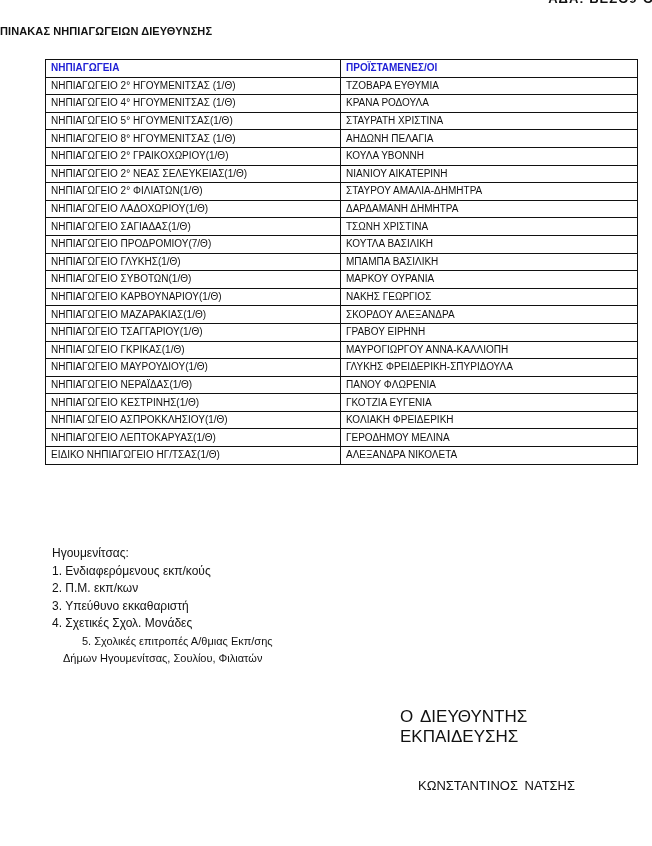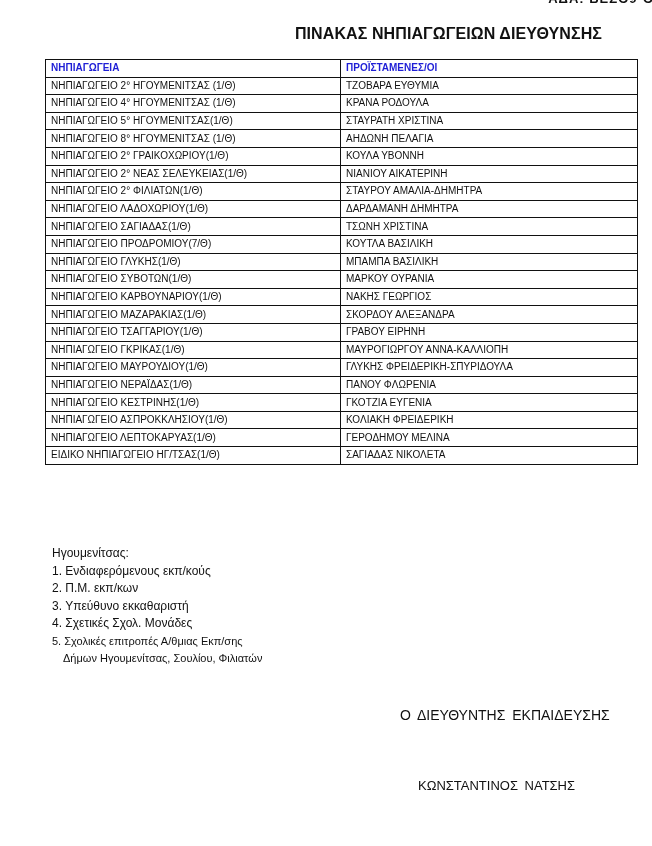--- a/index.html
+++ b/index.html
@@ -5,40 +5,40 @@
   html, body { margin: 0; padding: 0; background: #ffffff; }
   body {
     width: 652px; height: 846px; position: relative; overflow: hidden;
     font-family: "Liberation Sans", "DejaVu Sans", sans-serif; color: #111;
   }
   .corner-text {
     position: absolute; top: -9px; right: -2px; font-size: 13px; font-weight: bold;
     letter-spacing: 1px; color: #111; white-space: nowrap;
   }
   .doc-title {
-    position: absolute; top: 25px; left: 0; width: 602px; text-align: right;
-    font-size: 16px; font-weight: bold; letter-spacing: 0.1px;
+    position: absolute; top: 25px; left: 0; width: 602px; text-align: left;
+    font-size: 11px; font-weight: bold; letter-spacing: 0.1px;
   }
   table.main {
     position: absolute; top: 59px; left: 45px; width: 593px;
     border-collapse: collapse; font-size: 10px; table-layout: fixed;
   }
   table.main td {
     border: 1.5px solid #111; height: 16.6px; padding: 0 0 0 5px;
     line-height: 16px; white-space: nowrap; overflow: hidden;
   }
   table.main td.c1 { width: 289px; }
   table.main tr.head td { color: #1f1fd6; font-weight: bold; }
   .cc {
     position: absolute; top: 545px; left: 52px; font-size: 12px; line-height: 17.5px;
   }
   .cc .sub { padding-left: 11px; font-size: 11px; }
-  .cc .small { font-size: 11px; }
+  .cc .small { font-size: 11px; margin-left: 30px; }
   .sig-role {
-    position: absolute; top: 707px; left: 400px; font-size: 14px; word-spacing: 3px;
+    position: absolute; top: 707px; left: 400px; font-size: 17px; word-spacing: 3px;
   }
   .sig-name {
     position: absolute; top: 778px; left: 418px; font-size: 13px; word-spacing: 3px;
   }
 </style>
 </head>
 <body>
 
 <div class="corner-text">ΑΔΑ: ΒΕΖΘ9-Θ</div>
 <div class="doc-title">ΠΙΝΑΚΑΣ ΝΗΠΙΑΓΩΓΕΙΩΝ ΔΙΕΥΘΥΝΣΗΣ</div>
@@ -128,21 +128,21 @@
       <tr>
         <td class="c1">ΝΗΠΙΑΓΩΓΕΙΟ ΑΣΠΡΟΚΚΛΗΣΙΟΥ(1/Θ)</td>
         <td>ΚΟΛΙΑΚΗ ΦΡΕΙΔΕΡΙΚΗ</td>
       </tr>
       <tr>
         <td class="c1">ΝΗΠΙΑΓΩΓΕΙΟ ΛΕΠΤΟΚΑΡΥΑΣ(1/Θ)</td>
         <td>ΓΕΡΟΔΗΜΟΥ ΜΕΛΙΝΑ</td>
       </tr>
       <tr>
         <td class="c1">ΕΙΔΙΚΟ ΝΗΠΙΑΓΩΓΕΙΟ ΗΓ/ΤΣΑΣ(1/Θ)</td>
-        <td>ΣΑΓΙΑΔΑΣ ΝΙΚΟΛΕΤΑ</td>
+        <td>ΑΛΕΞΑΝΔΡΑ ΝΙΚΟΛΕΤΑ</td>
       </tr>
     </tbody>
 </table>
 
 <div class="cc">
   <div>Ηγουμενίτσας:</div>
   <div>1. Ενδιαφερόμενους εκπ/κούς</div>
   <div>2. Π.Μ. εκπ/κων</div>
   <div>3. Υπεύθυνο εκκαθαριστή</div>
   <div>4. Σχετικές Σχολ. Μονάδες</div>

